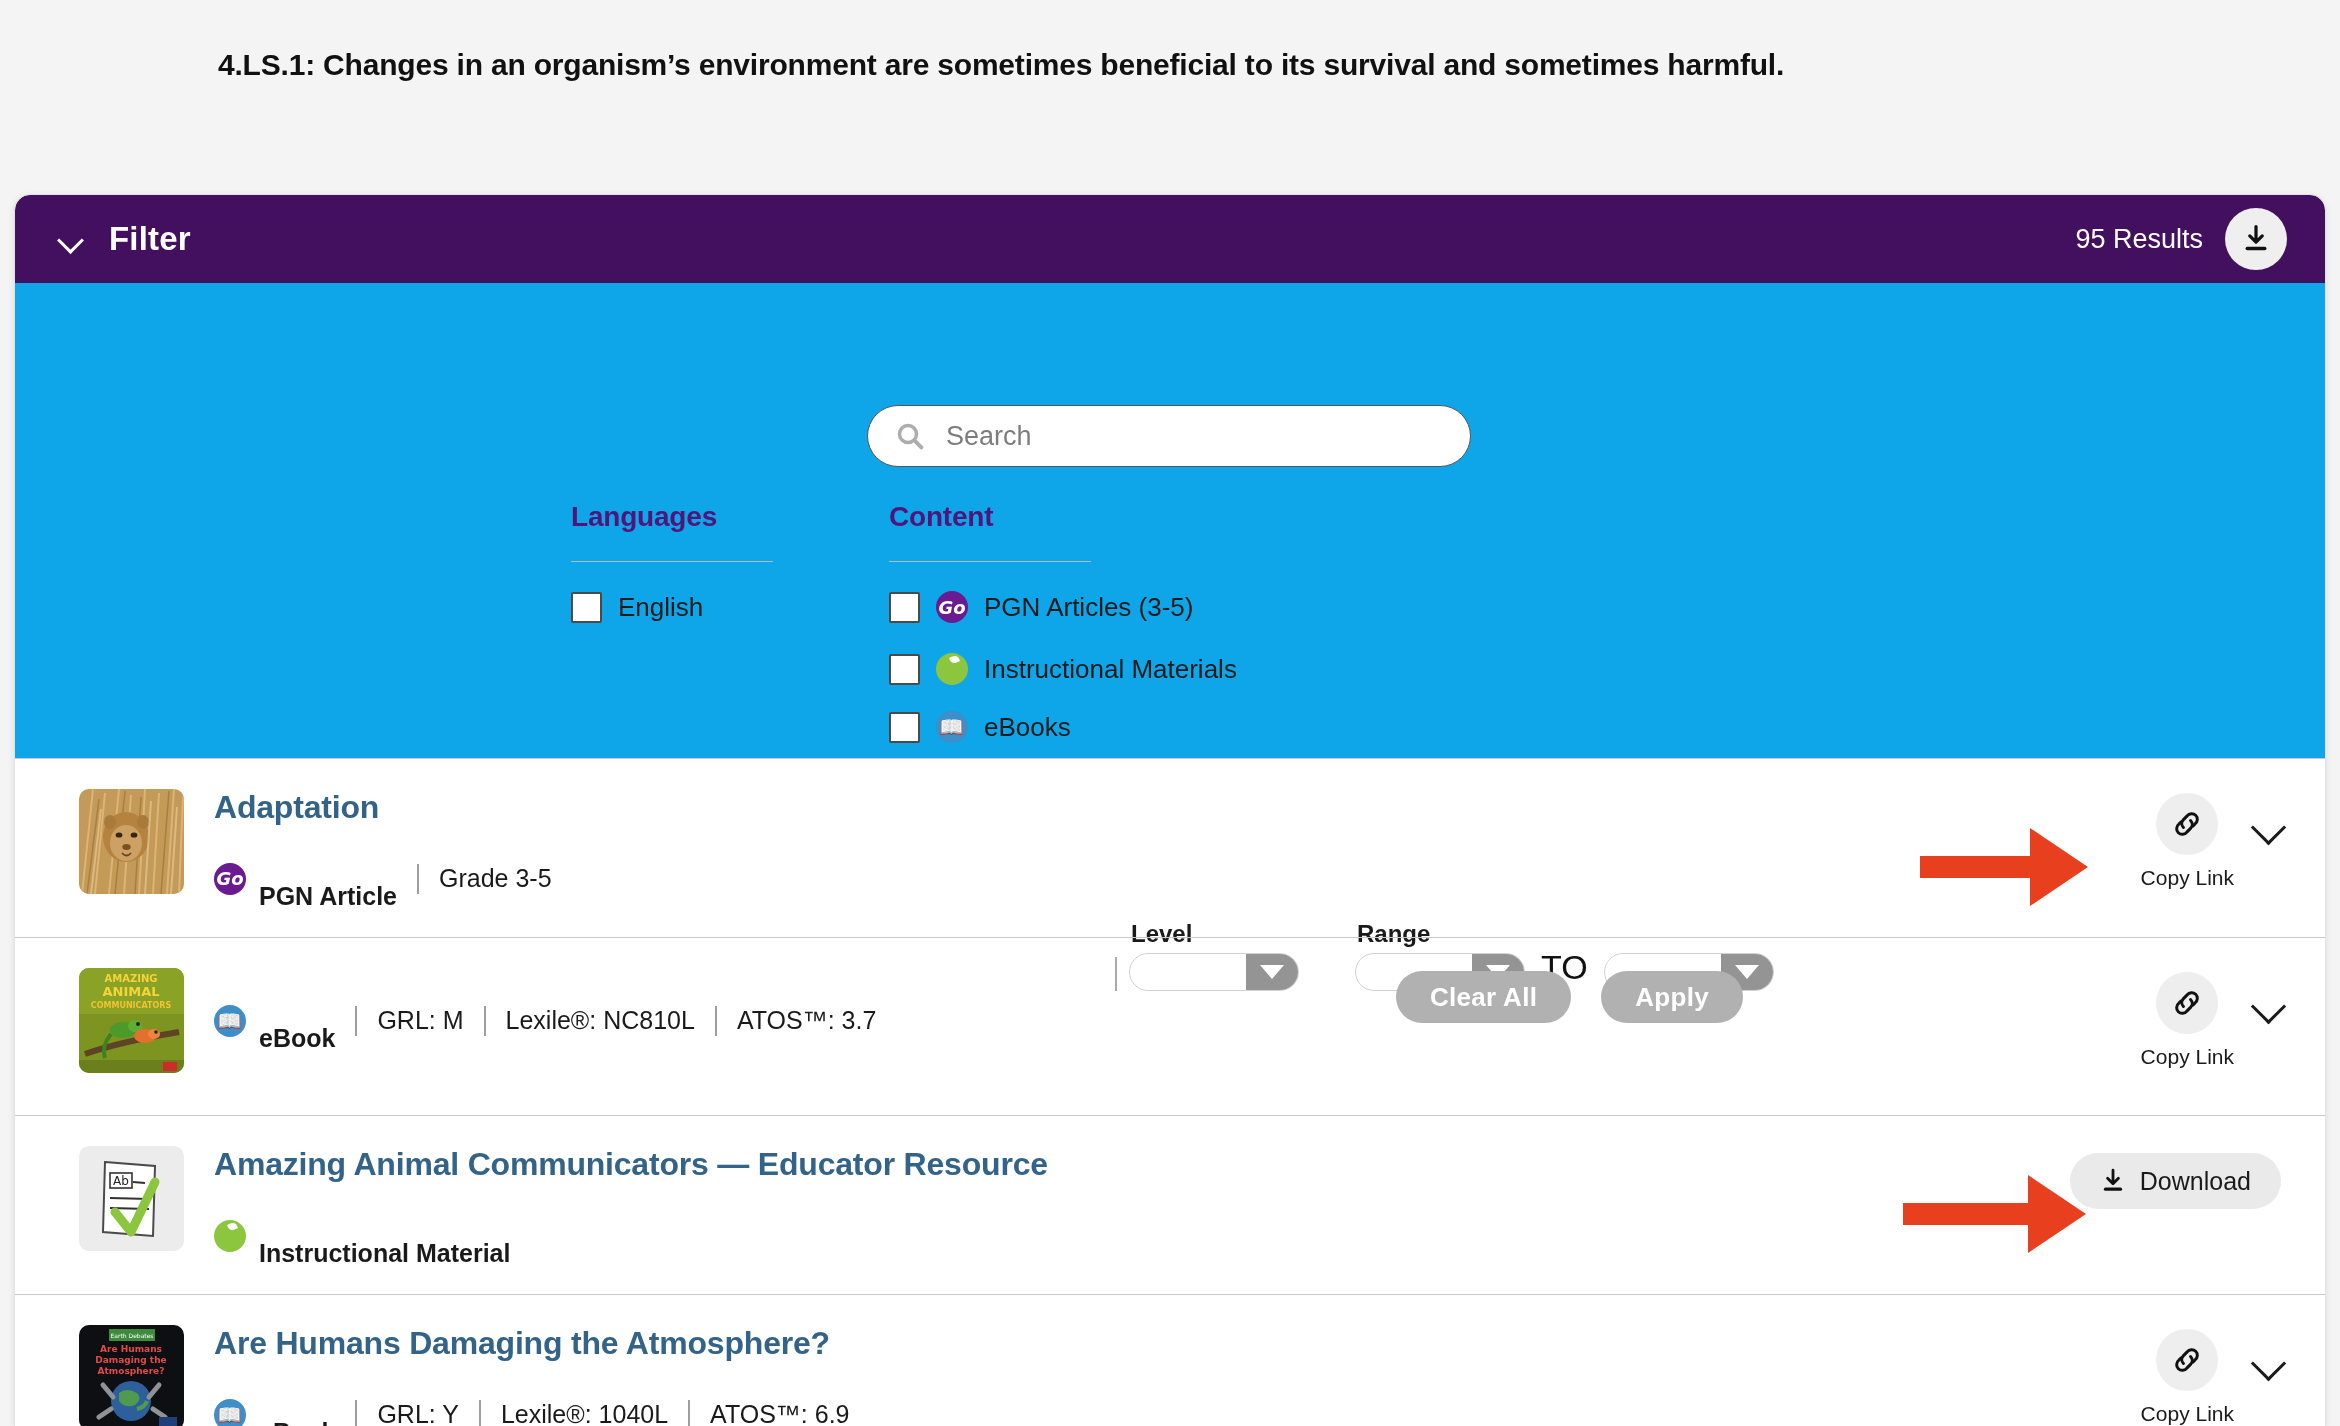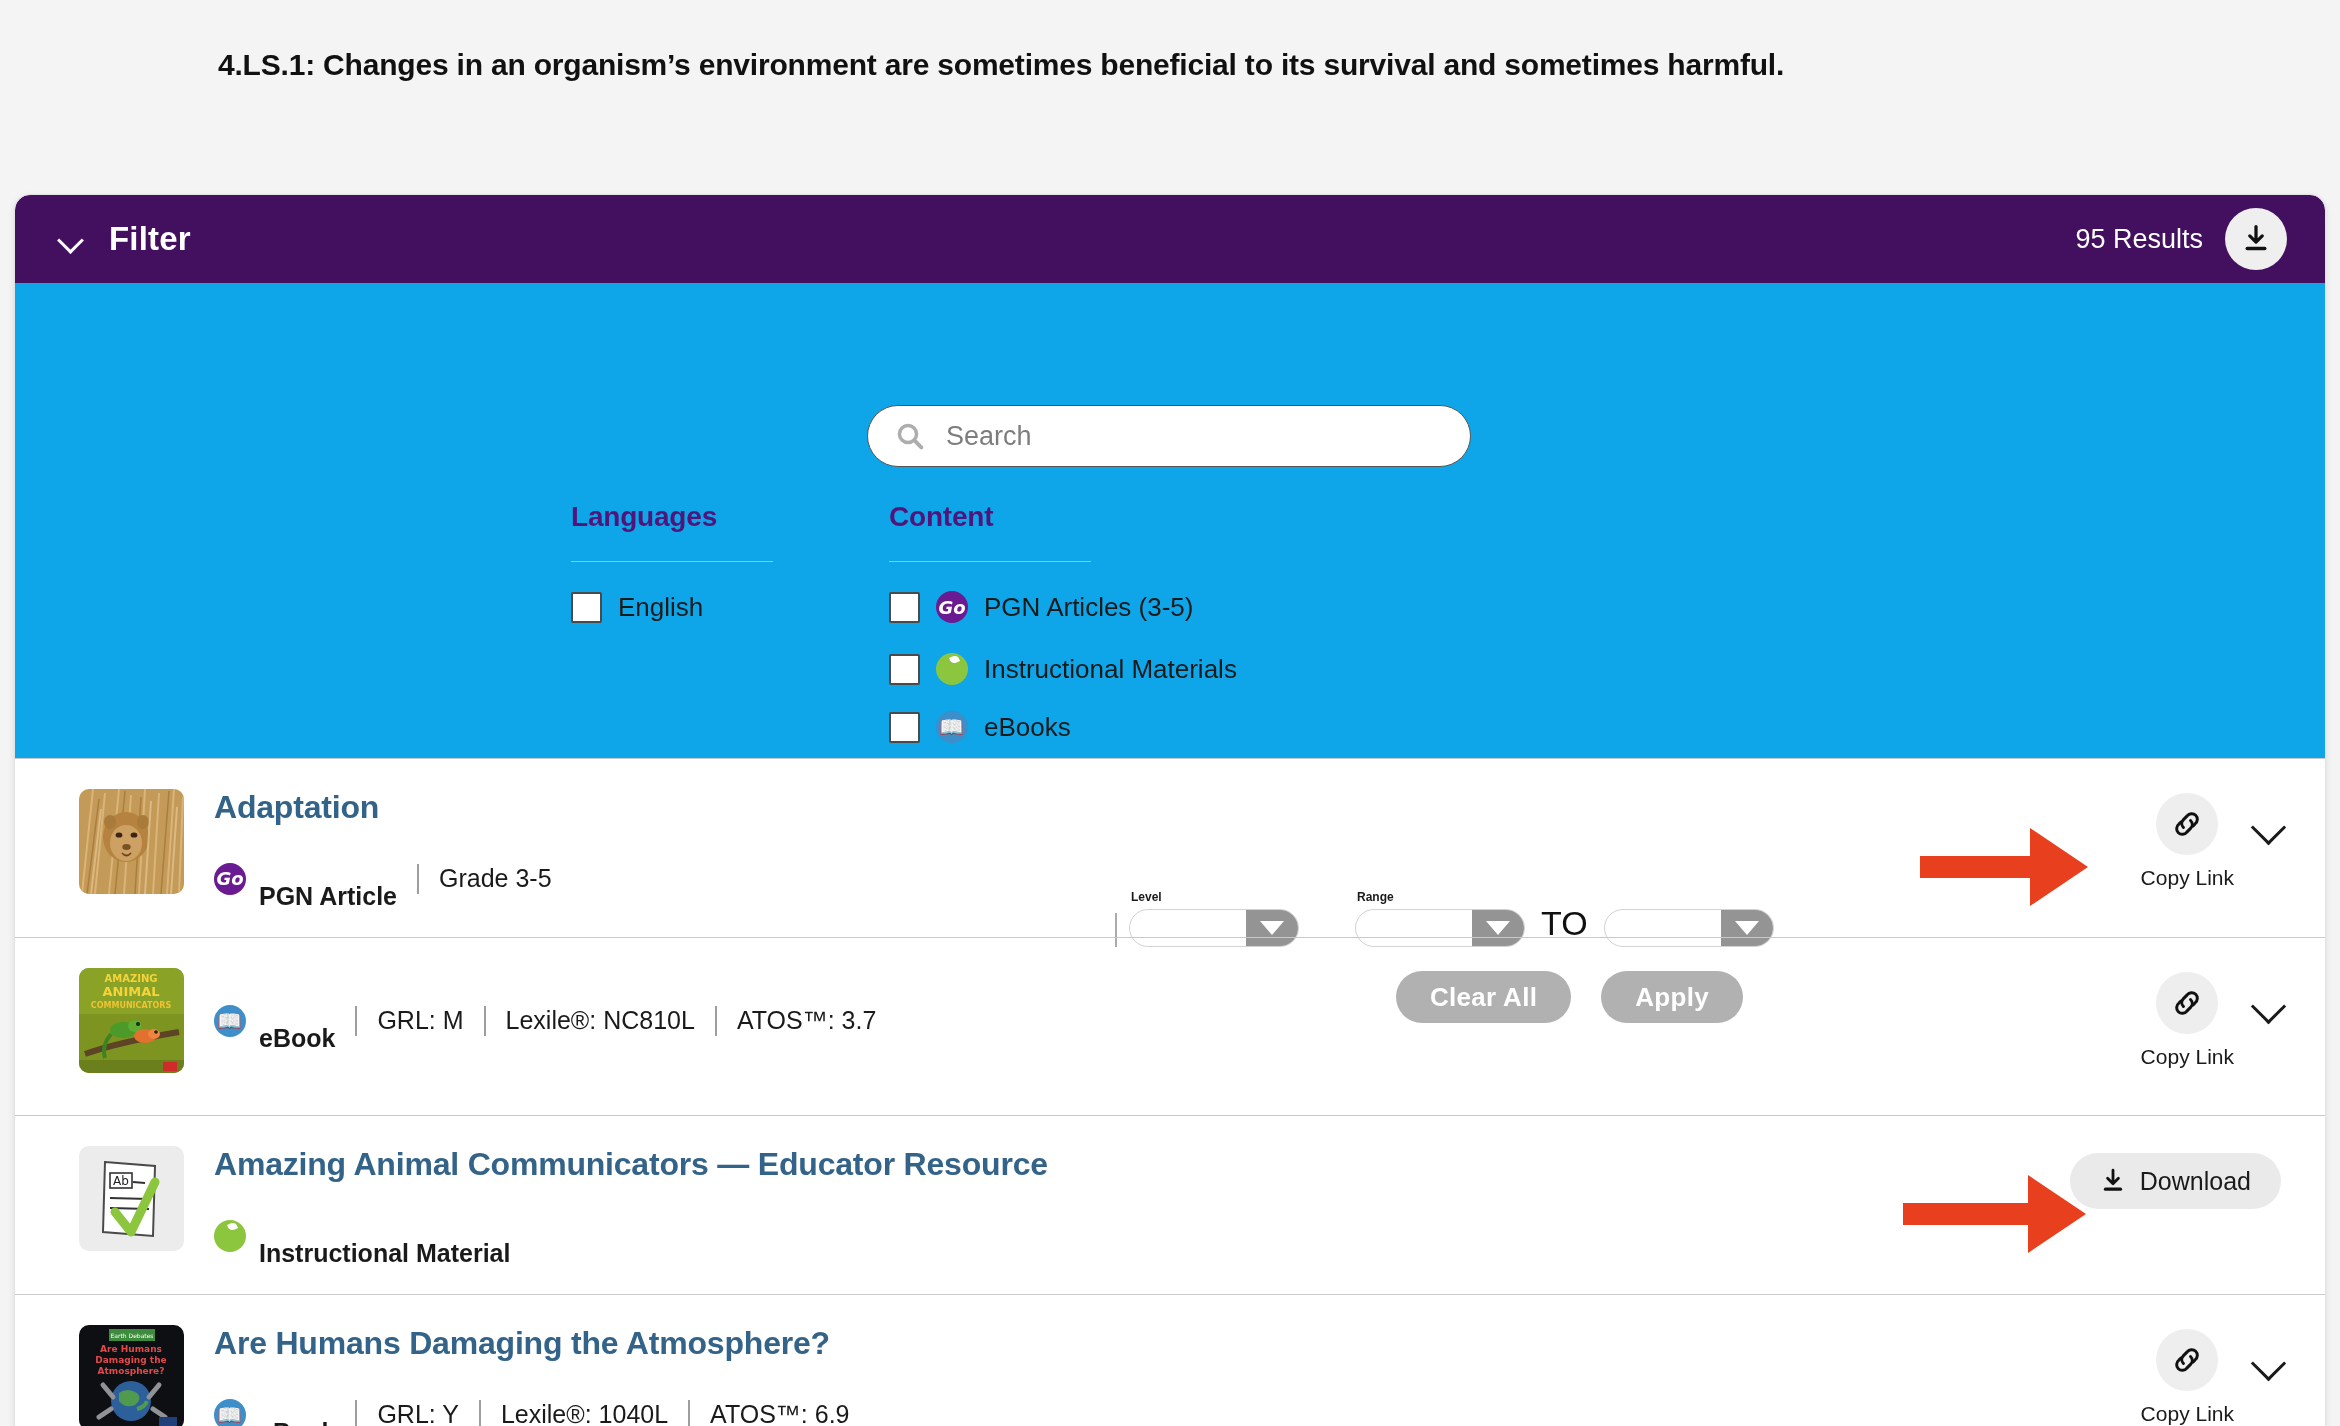--- a/index.html
+++ b/index.html
@@ -223,25 +223,26 @@
     height: 34px;
     background: #aaaaaa;
     margin: 0 12px 0 22px;
   }
 
   .dd-group {
     display: flex;
     flex-direction: column;
   }
   .dd-label {
-    font-size: 12px;
+    font-size: 24px;
     font-weight: bold;
     color: #1a1a1a;
     margin-bottom: 5px;
     margin-left: 2px;
+    margin-top: 30px;
   }
   .dropdown {
     width: 170px;
     height: 38px;
     border-radius: 19px;
     border: 1px solid #d2d2d2;
     background: #ffffff;
     display: flex;
     align-items: stretch;
     overflow: hidden;

